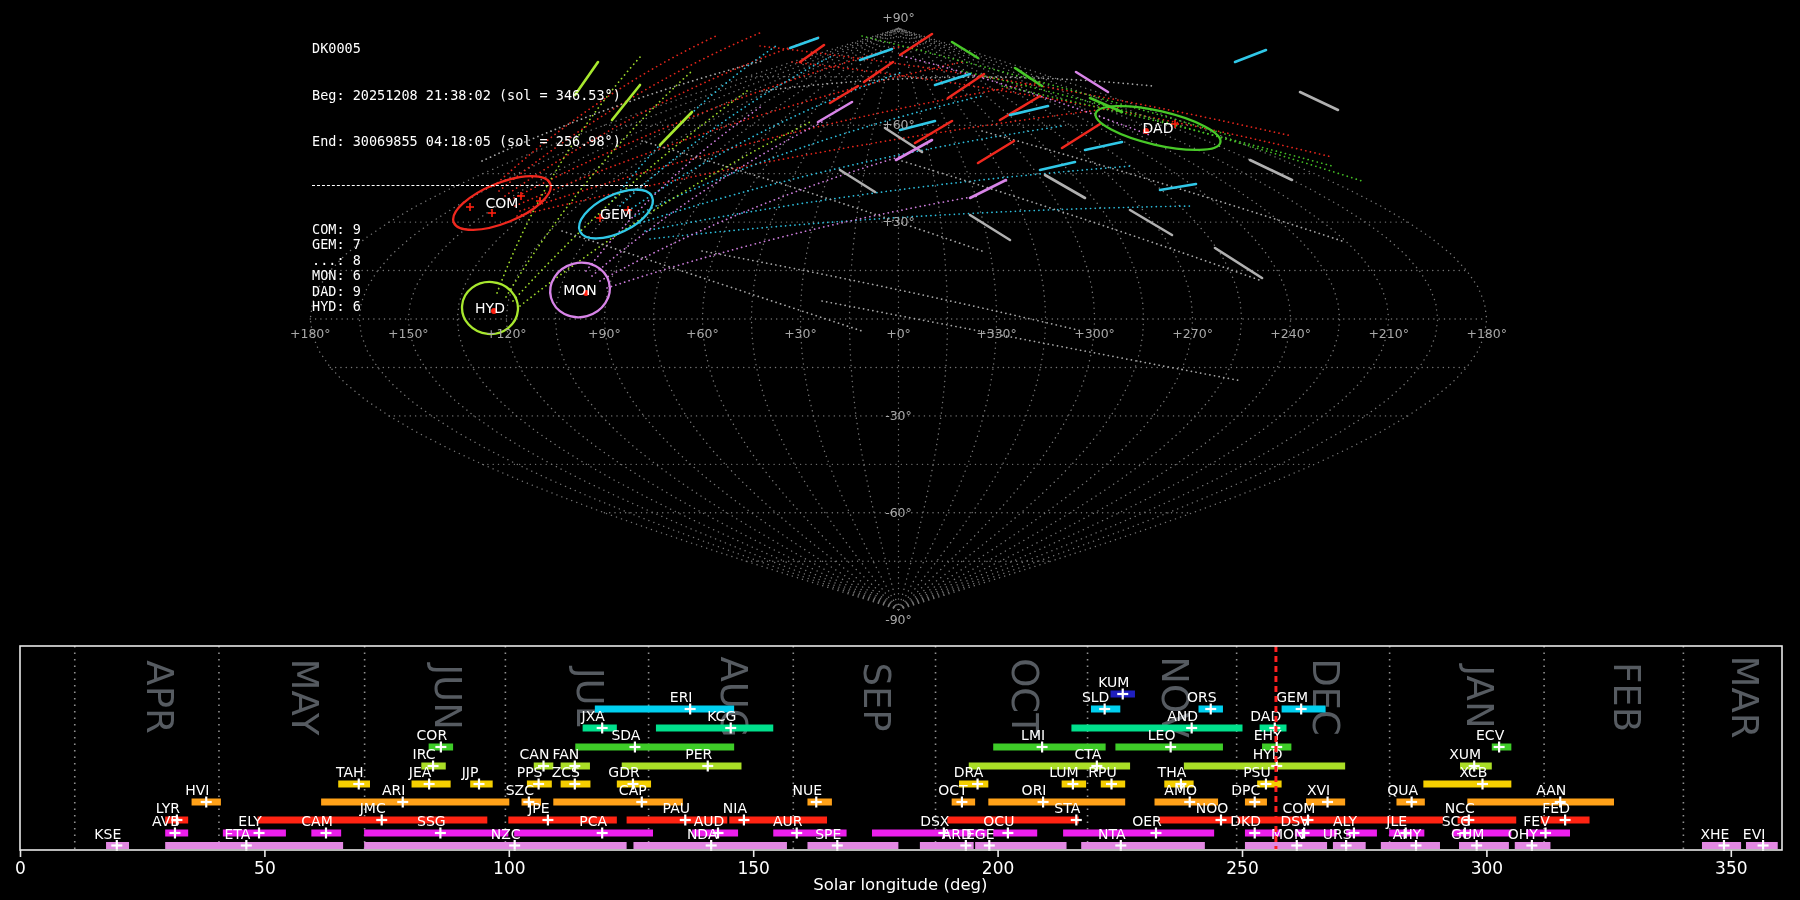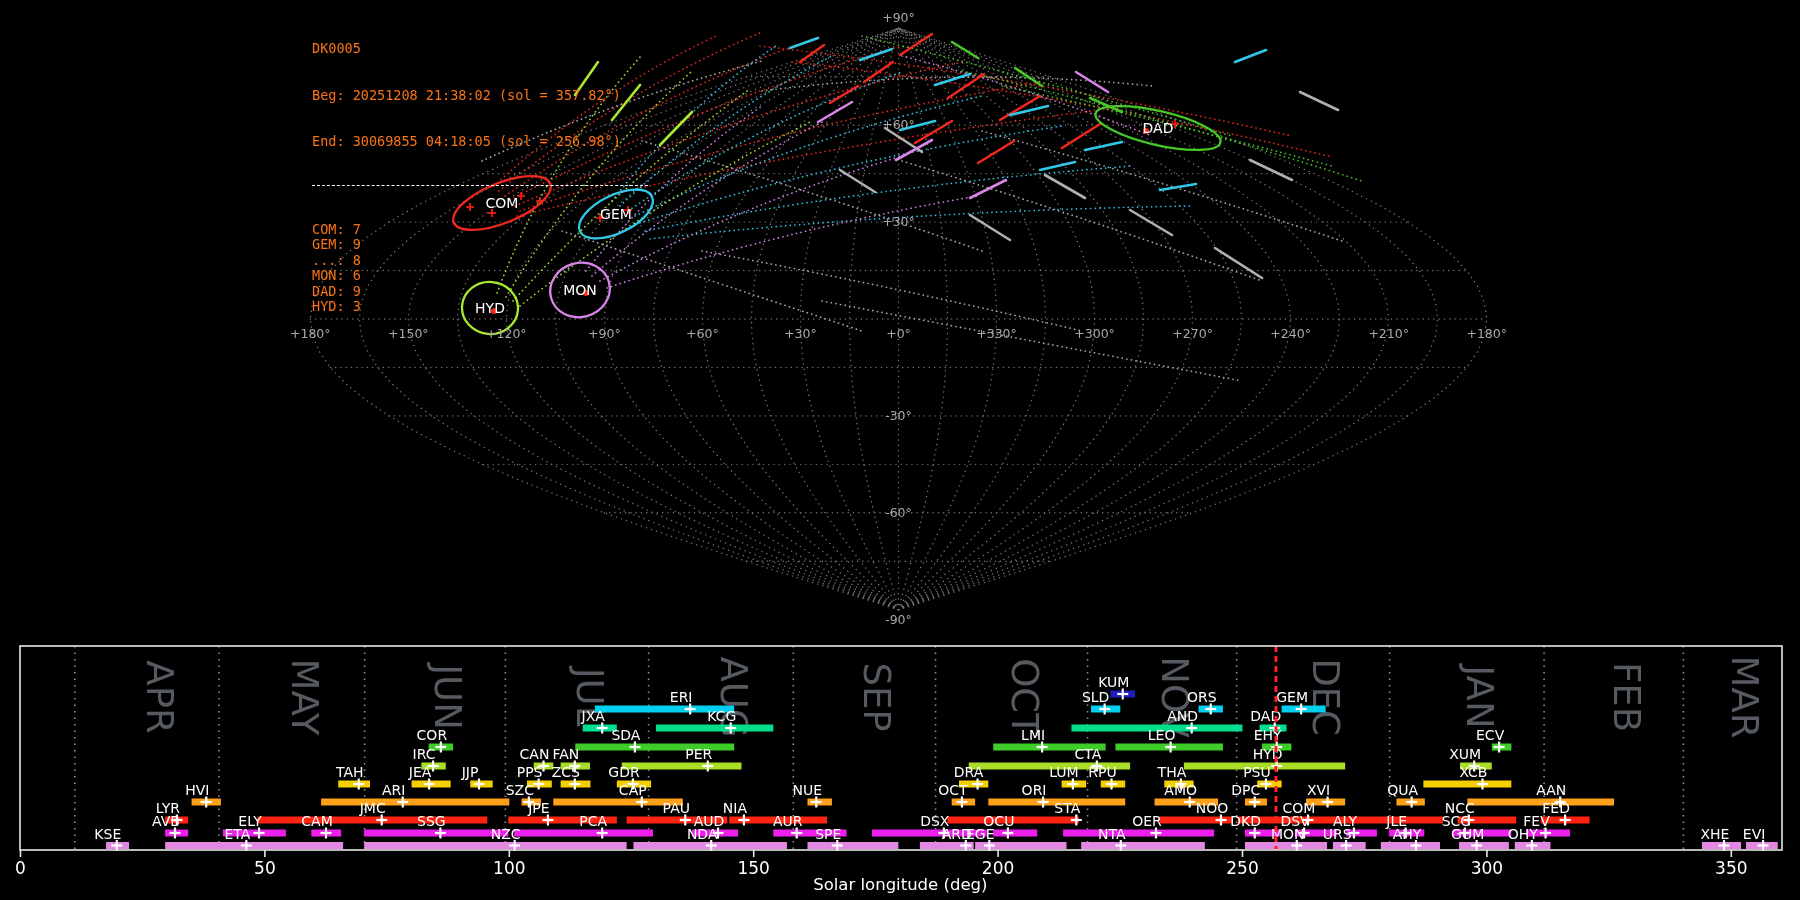--- a/index.html
+++ b/index.html
@@ -1,19 +1,19 @@
 <!DOCTYPE html>
 <html><head>
 <meta charset="utf-8">
 <style>
   html,body{margin:0;padding:0;background:#000;}
   body{width:1800px;height:900px;position:relative;overflow:hidden;
        font-family:"DejaVu Sans",sans-serif;}
   #stage{position:absolute;left:0;top:0;}
-  #session{position:absolute;left:312px;top:10px;color:#f97316;
+  #session{position:absolute;left:312px;top:10px;color:#ffffff;
            font-family:"DejaVu Sans Mono",monospace;font-size:13.5px;line-height:15.5px;
            white-space:pre;}
   #session .sep{border-top:1.6px dashed #fff;width:336px;margin:4px 0 5px 0;height:0;}
   text{font-family:"DejaVu Sans",sans-serif;}
 </style>
 </head>
 <body>
 
 <svg id="stage" width="1800" height="900">
     <g>
@@ -763,17 +763,17 @@
         <text x="1486.8999999999999" y="874" font-size="17" fill="#fff" text-anchor="middle">300</text>
         <line x1="1731.3" y1="850" x2="1731.3" y2="857" stroke="#e8e8e8" stroke-width="1.6"></line>
         <text x="1731.3" y="874" font-size="17" fill="#fff" text-anchor="middle">350</text>
         <text x="900.34" y="890" font-size="16.5" fill="#fff" text-anchor="middle">Solar longitude (deg)</text>
       </g>
     </g>
   </svg>
 
 <div id="session">
   <div>DK0005</div>
-  <div>Beg: 20251208 21:38:02 (sol = 357.82°)</div>
+  <div>Beg: 20251208 21:38:02 (sol = 346.53°)</div>
   <div>End: 30069855 04:18:05 (sol = 256.98°)</div>
   <div class="sep"></div>
-  <div id="counts"><div>COM: 7</div><div>GEM: 9</div><div>...: 8</div><div>MON: 6</div><div>DAD: 9</div><div>HYD: 3</div></div>
+  <div id="counts"><div>COM: 9</div><div>GEM: 7</div><div>...: 8</div><div>MON: 6</div><div>DAD: 9</div><div>HYD: 6</div></div>
 </div>
 
 </body></html>

